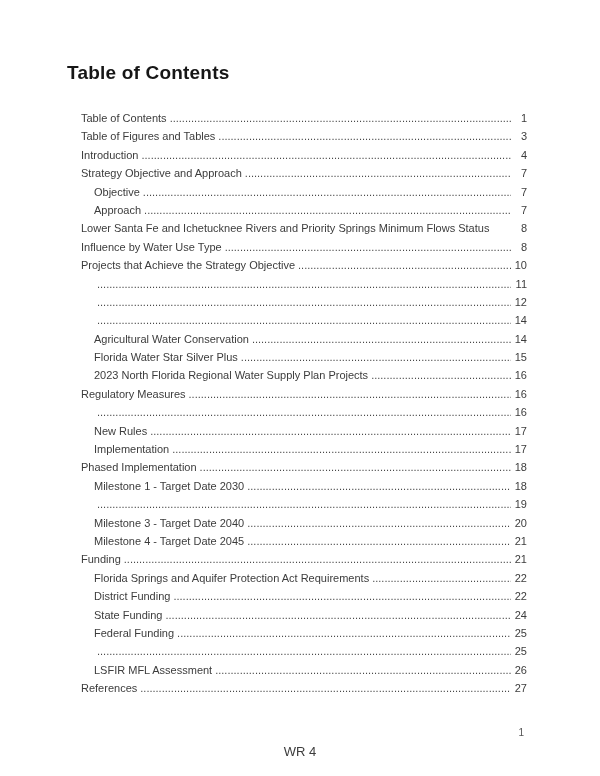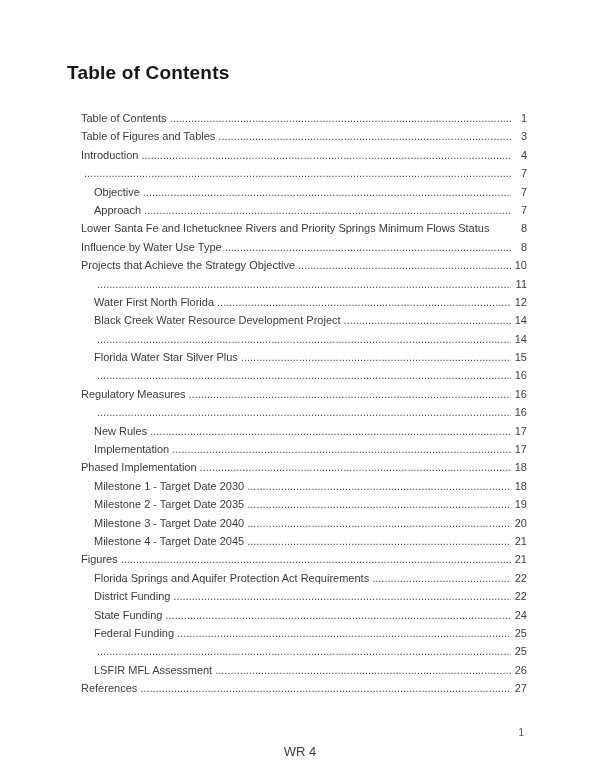--- a/index.html
+++ b/index.html
@@ -96,20 +96,21 @@
         <span class="toc-label">Table of Figures and Tables</span>
         <span class="toc-leader">............................................................................................................................................................................................................................</span>
         <span class="toc-page">3</span>
       </div>
       <div class="toc-row">
         <span class="toc-label">Introduction</span>
         <span class="toc-leader">............................................................................................................................................................................................................................</span>
         <span class="toc-page">4</span>
       </div>
       <div class="toc-row">
+        <span class="toc-label">Strategy Objective and Approach</span>
         <span class="toc-leader">............................................................................................................................................................................................................................</span>
         <span class="toc-page">7</span>
       </div>
       <div class="toc-row level2">
         <span class="toc-label">Objective</span>
         <span class="toc-leader">............................................................................................................................................................................................................................</span>
         <span class="toc-page">7</span>
       </div>
       <div class="toc-row level2">
         <span class="toc-label">Approach</span>
@@ -129,39 +130,39 @@
       <div class="toc-row">
         <span class="toc-label">Projects that Achieve the Strategy Objective</span>
         <span class="toc-leader">............................................................................................................................................................................................................................</span>
         <span class="toc-page">10</span>
       </div>
       <div class="toc-row level2">
         <span class="toc-leader">............................................................................................................................................................................................................................</span>
         <span class="toc-page">11</span>
       </div>
       <div class="toc-row level2">
-        <span class="toc-label">Water First North Florida</span>
         <span class="toc-leader">............................................................................................................................................................................................................................</span>
         <span class="toc-page">12</span>
       </div>
       <div class="toc-row level2">
-        <span class="toc-label">Black Creek Water Resource Development Project</span>
         <span class="toc-leader">............................................................................................................................................................................................................................</span>
         <span class="toc-page">14</span>
       </div>
       <div class="toc-row level2">
+        <span class="toc-label">Agricultural Water Conservation</span>
         <span class="toc-leader">............................................................................................................................................................................................................................</span>
         <span class="toc-page">14</span>
       </div>
       <div class="toc-row level2">
         <span class="toc-label">Florida Water Star Silver Plus</span>
         <span class="toc-leader">............................................................................................................................................................................................................................</span>
         <span class="toc-page">15</span>
       </div>
       <div class="toc-row level2">
+        <span class="toc-label">2023 North Florida Regional Water Supply Plan Projects</span>
         <span class="toc-leader">............................................................................................................................................................................................................................</span>
         <span class="toc-page">16</span>
       </div>
       <div class="toc-row">
         <span class="toc-label">Regulatory Measures</span>
         <span class="toc-leader">............................................................................................................................................................................................................................</span>
         <span class="toc-page">16</span>
       </div>
       <div class="toc-row level2">
         <span class="toc-leader">............................................................................................................................................................................................................................</span>
@@ -181,36 +182,35 @@
         <span class="toc-label">Phased Implementation</span>
         <span class="toc-leader">............................................................................................................................................................................................................................</span>
         <span class="toc-page">18</span>
       </div>
       <div class="toc-row level2">
         <span class="toc-label">Milestone 1 - Target Date 2030</span>
         <span class="toc-leader">............................................................................................................................................................................................................................</span>
         <span class="toc-page">18</span>
       </div>
       <div class="toc-row level2">
-        <span class="toc-label">Milestone 2 - Target Date 2035</span>
         <span class="toc-leader">............................................................................................................................................................................................................................</span>
         <span class="toc-page">19</span>
       </div>
       <div class="toc-row level2">
         <span class="toc-label">Milestone 3 - Target Date 2040</span>
         <span class="toc-leader">............................................................................................................................................................................................................................</span>
         <span class="toc-page">20</span>
       </div>
       <div class="toc-row level2">
         <span class="toc-label">Milestone 4 - Target Date 2045</span>
         <span class="toc-leader">............................................................................................................................................................................................................................</span>
         <span class="toc-page">21</span>
       </div>
       <div class="toc-row">
-        <span class="toc-label">Figures</span>
+        <span class="toc-label">Funding</span>
         <span class="toc-leader">............................................................................................................................................................................................................................</span>
         <span class="toc-page">21</span>
       </div>
       <div class="toc-row level2">
         <span class="toc-label">Florida Springs and Aquifer Protection Act Requirements</span>
         <span class="toc-leader">............................................................................................................................................................................................................................</span>
         <span class="toc-page">22</span>
       </div>
       <div class="toc-row level2">
         <span class="toc-label">District Funding</span>

